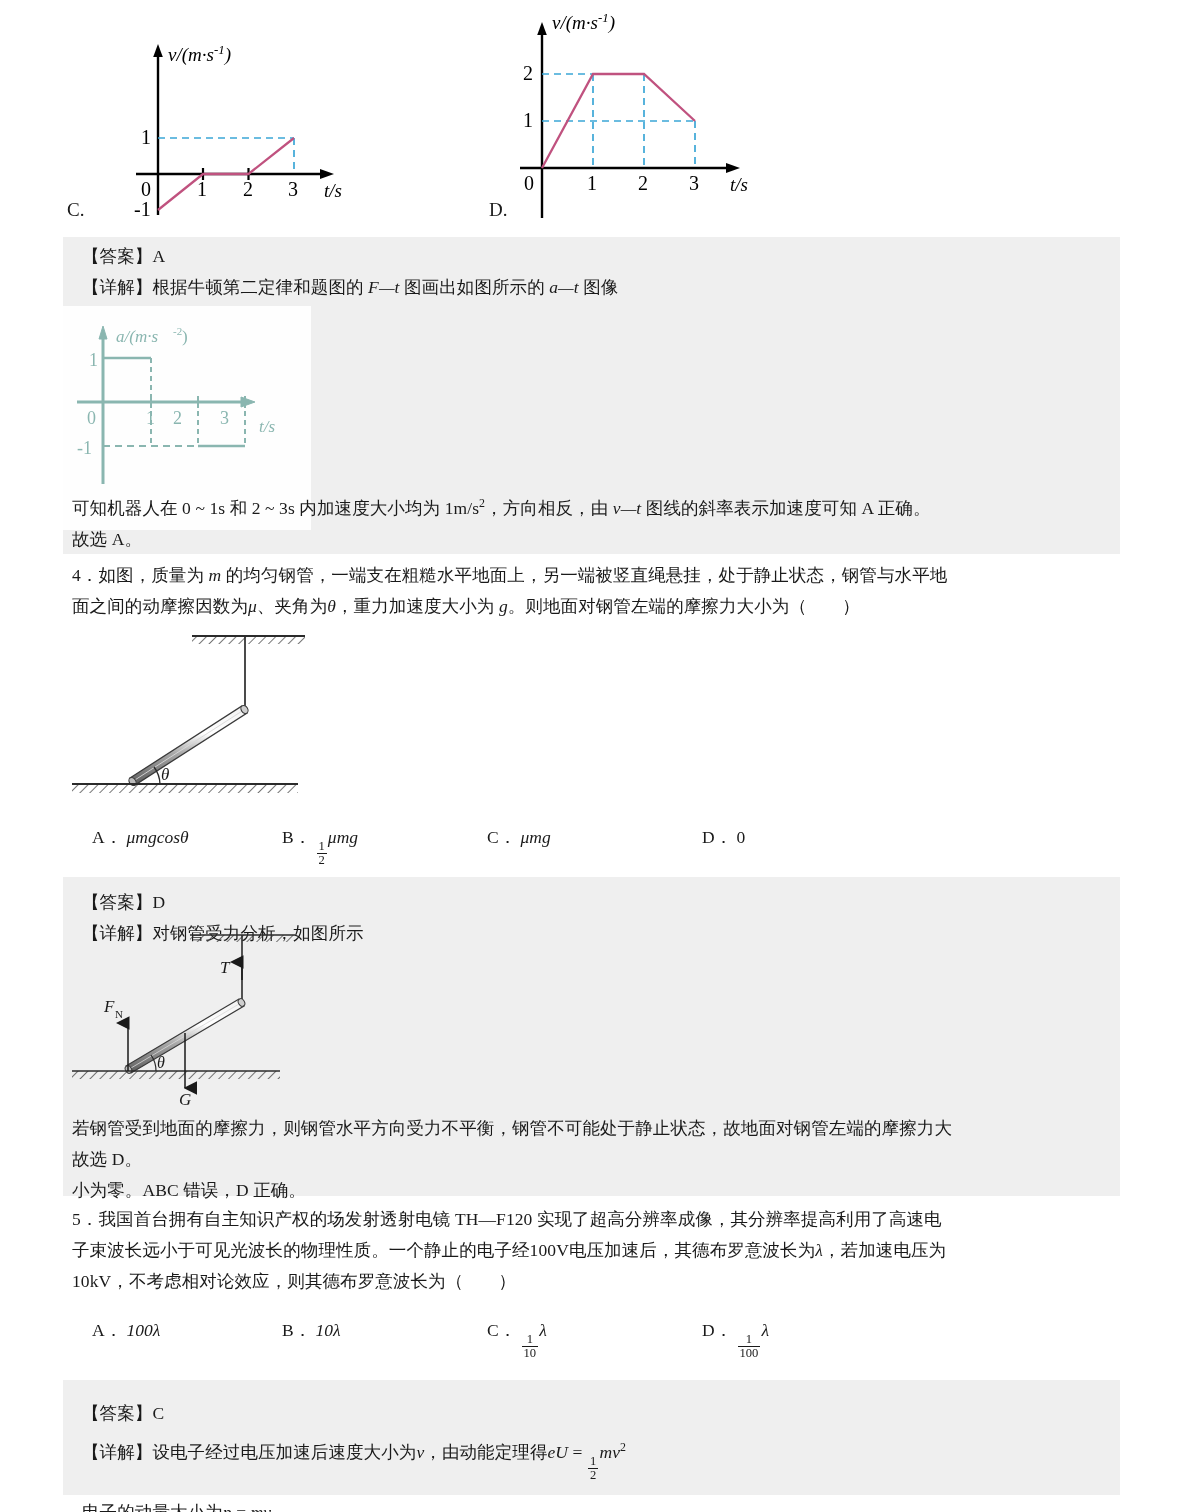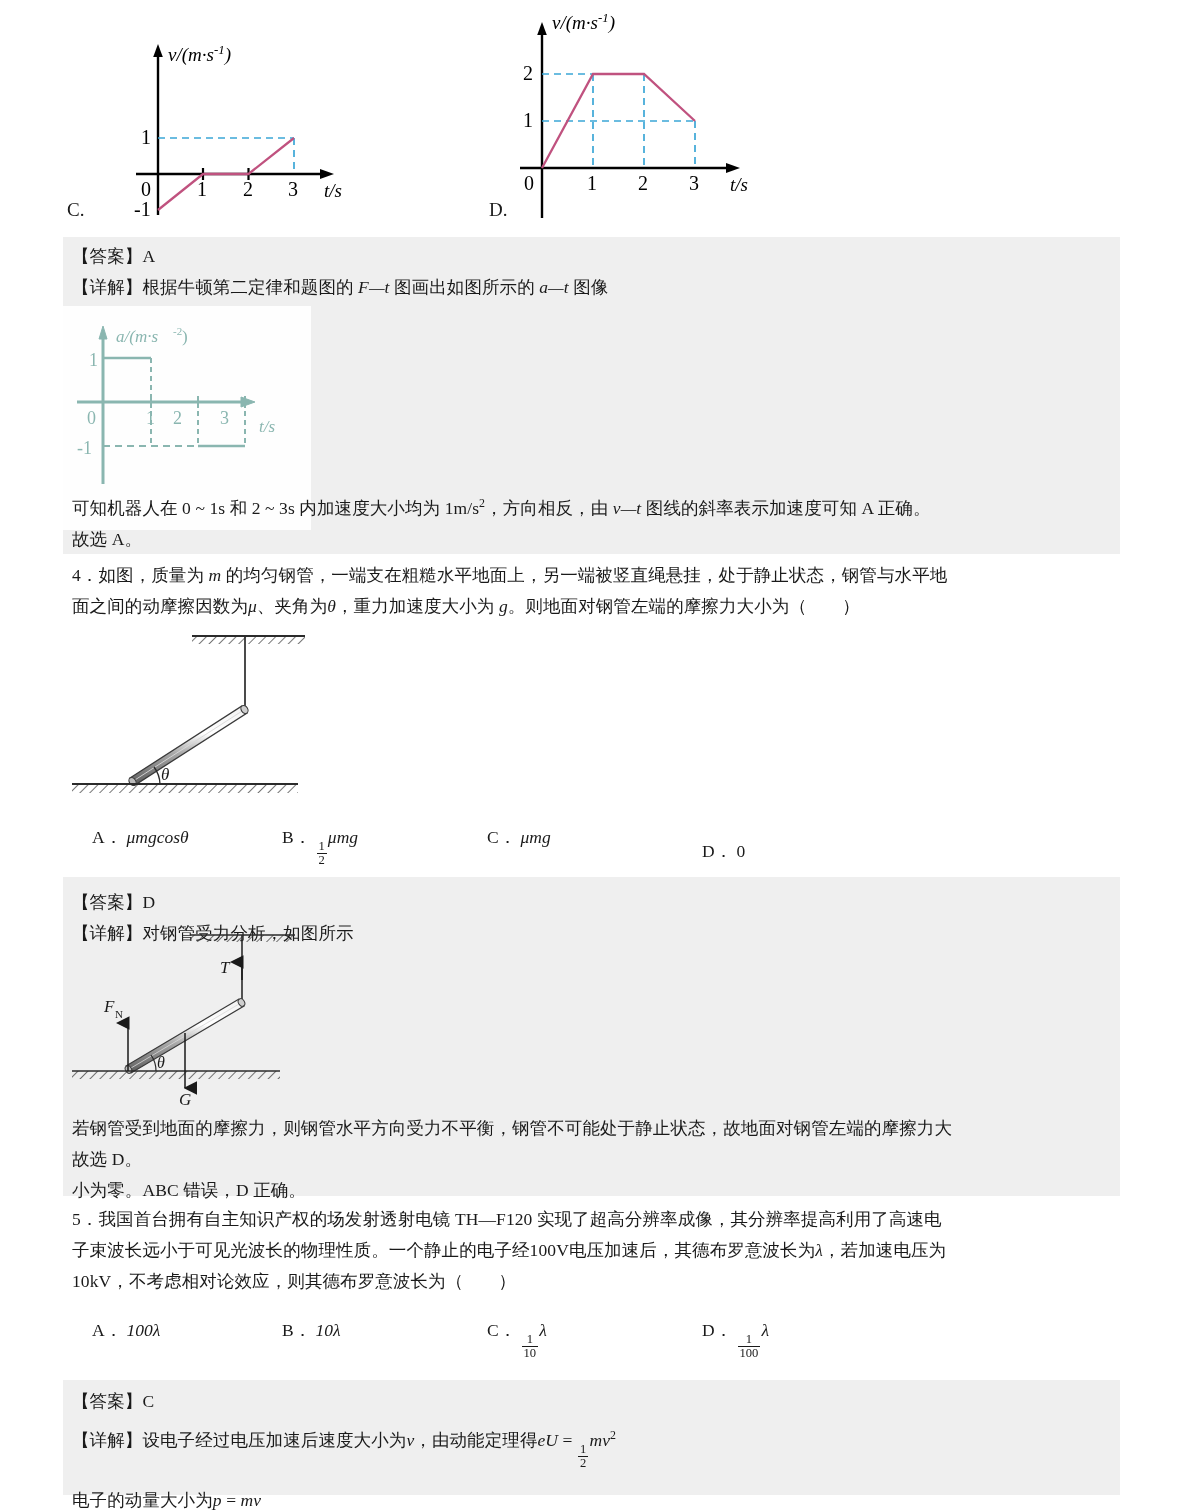--- a/index.html
+++ b/index.html
@@ -39,21 +39,21 @@
   .frac .den { font-size: 0.72em; padding: 0 2px; border-top: 1px solid #1a1a1a; }
 
   
   .answer-block {
     position: absolute;
     left: 63px;
     width: 1057px;
     background: #efefef;
   }
   .answer-block .inner {
-    padding: 0 9px;
+    padding: 0 19px;
   }
 
   
   .q-block {
     position: absolute;
     left: 72px;
     width: 1045px;
   }
 
   
@@ -261,21 +261,21 @@
   </span>
   <span class="opt" style="left:210px; top:0px;">
     <span>B．</span>&nbsp;<span class="frac">
         <span class="num">1</span>
         <span class="den">2</span>
       </span><span class="it">μmg</span>
   </span>
   <span class="opt" style="left:415px; top:0px;">
     <span>C．</span>&nbsp;<span class="it">μmg</span>
   </span>
-  <span class="opt" style="left:630px; top:14px;">
+  <span class="opt" style="left:630px; top:0px;">
     <span>D．</span>&nbsp;<span>0</span>
   </span>
 </div>
 
 <div class="answer-block" style="top:877px; height:319px;">
   <div class="inner">
     <div class="body-text" style="margin-top:10px;">
       <span>【答案】</span><span>D</span>
     </div>
     <div class="body-text">
@@ -367,21 +367,21 @@
   <span class="opt" style="left:630px; top:0px;">
     <span>D．</span>&nbsp;<span class="frac">
         <span class="num">1</span>
         <span class="den">100</span>
       </span><span class="it">λ</span>
   </span>
 </div>
 
 <div class="answer-block" style="top:1380px; height:115px;">
   <div class="inner">
-    <div class="body-text" style="margin-top:6px;">
+    <div class="body-text" style="margin-top:18px;">
       <span>【答案】</span><span>C</span>
     </div>
     <div class="body-text" style="margin-top:8px;">
       <span>【详解】</span><span>设电子经过电压加速后速度大小为</span><span class="it">v</span><span>，由动能定理得</span><span class="it">eU</span><span> = </span><span class="frac">
           <span class="num">1</span>
           <span class="den">2</span>
         </span><span class="it">mv</span><span class="sup">2</span>
     </div>
     <div class="body-text" style="margin-top:14px;">
       <span>电子的动量大小为</span><span class="it">p</span><span> = </span><span class="it">mv</span>

